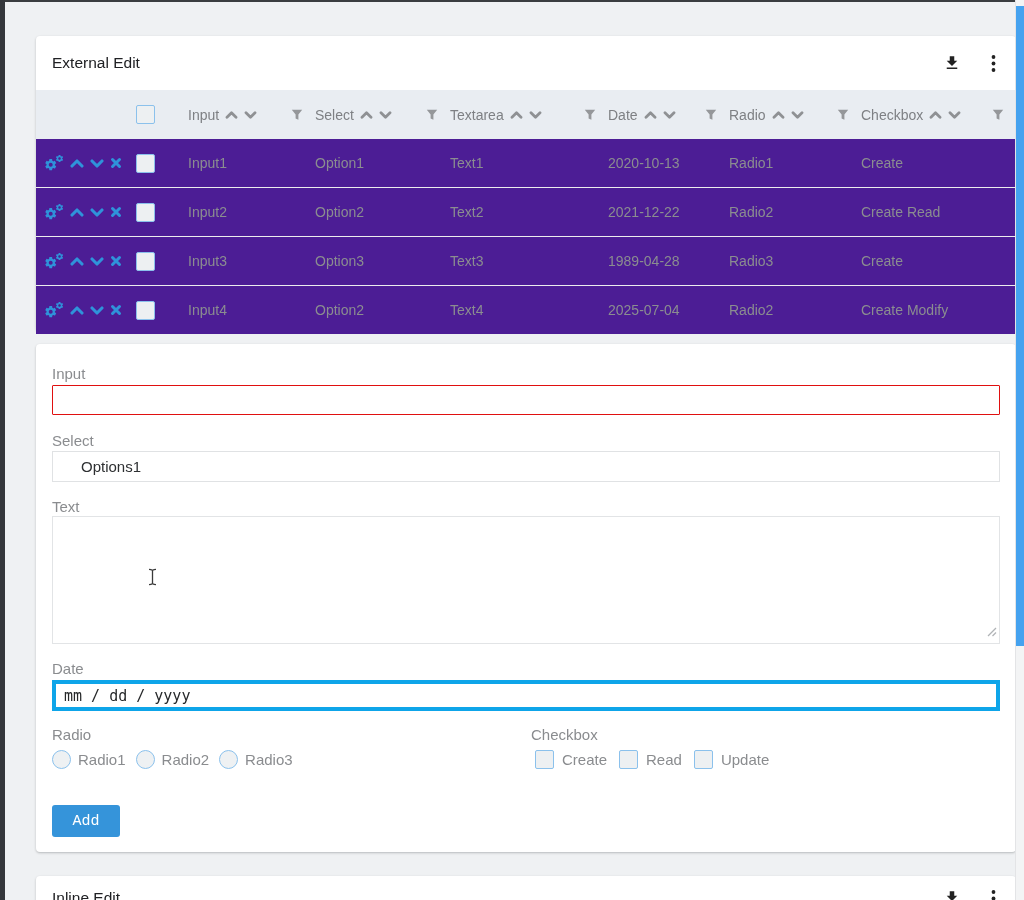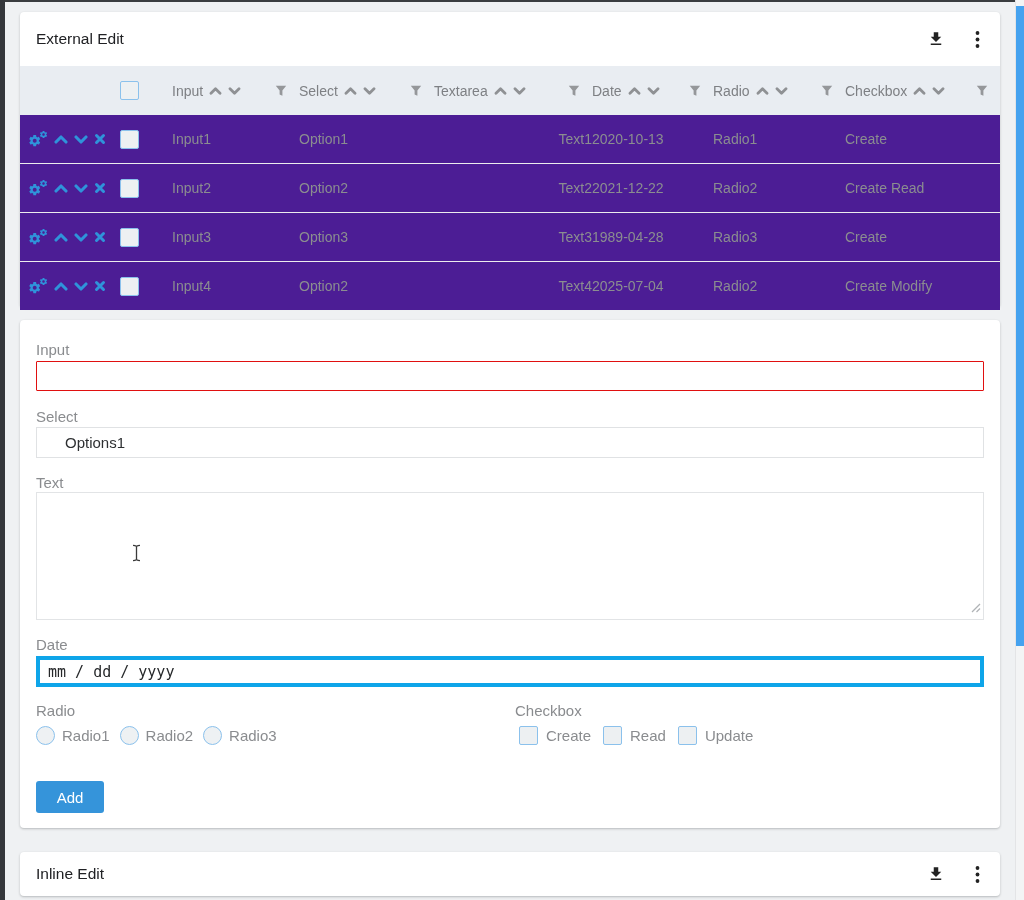--- a/index.html
+++ b/index.html
@@ -10,39 +10,39 @@
     -webkit-font-smoothing:antialiased;
   }
   
   .top-line{position:absolute;top:0;left:0;width:1024px;height:2px;background:#3a3d40;z-index:6;}
   .left-strip{position:absolute;left:0;top:0;width:5px;height:900px;background:#34373b;z-index:6;}
   .left-strip-blue{position:absolute;left:0;top:0;width:5px;height:617px;background:#3596dd;}
   .vscroll{position:absolute;right:0;top:0;width:9px;height:900px;background:#f3f4f5;border-left:1px solid #e3e4e6;box-sizing:border-box;z-index:6;}
   .vthumb{position:absolute;left:0;top:6px;width:8px;height:640px;background:#45a2ef;}
 
   
-  .card{position:absolute;left:20px;width:980px;background:#fff;border-radius:4px;
-        box-shadow:0 1px 2px rgba(60,64,67,.22),0 1px 3px rgba(60,64,67,.1);}
+  .card{position:absolute;left:36px;width:980px;background:#fff;border-radius:4px;
+        box-shadow:0 1px 2px rgba(60,64,67,.22),0 1px 3px rgba(60,64,67,.1);margin-top:24px;}
   #card-external{top:12px;height:295px;}
   #card-form{top:320px;height:508px;}
   #card-inline{top:852px;height:44px;}
 
   .card-header{display:flex;align-items:center;height:54px;padding:0 20px 0 16px;box-sizing:border-box;}
   #card-inline .card-header{height:44px;}
   .card-title{font-size:15.5px;color:#202124;}
   .header-icons{margin-left:auto;display:flex;align-items:center;gap:30px;}
   .icon-btn{display:flex;align-items:center;justify-content:center;cursor:pointer;background:none;border:none;padding:0;}
 
   
   .thead{display:flex;align-items:center;height:49px;background:#e9edf2;}
   .trow{display:flex;align-items:center;height:48px;border-bottom:1px solid #ececee;background:#4c1d95;}
   .trow.last{border-bottom:none;}
   .c-act{width:92px;display:flex;align-items:center;gap:6px;padding-left:8px;box-sizing:border-box;}
   .c-chk{width:60px;display:flex;align-items:center;padding-left:8px;box-sizing:border-box;}
-  .c-input{width:127px;}.c-select{width:135px;}.c-text{width:158px;text-align:right;}
+  .c-input{width:127px;}.c-select{width:135px;}.c-text{width:158px;}
   .c-date{width:121px;}.c-radio{width:132px;}.c-cbx{flex:1;}
   .hcell{display:flex;align-items:center;gap:6px;padding-right:12px;box-sizing:border-box;color:#7e8084;font-size:14px;}
   .hcell .funnel{margin-left:auto;}
   .dcell{font-size:14px;color:#8b8d90;}
   .sicon{display:flex;align-items:center;}
   .ricon{display:flex;align-items:center;cursor:pointer;}
   .chk{width:19px;height:19px;background:#edf0f2;border:1px solid #8bc1ec;border-radius:2px;box-sizing:border-box;cursor:pointer;}
 
   
   .f-label{position:absolute;left:16px;font-size:15px;color:#8a8c8f;}
@@ -57,21 +57,21 @@
   .cursor-ibeam{position:absolute;left:95px;top:51px;}
   .datebox{position:absolute;left:16px;top:336px;width:948px;height:31px;box-sizing:border-box;
            border:4px solid #0ea5e9;display:flex;align-items:center;padding-left:8px;
            font-family:"DejaVu Sans Mono",monospace;font-size:15px;color:#26282a;cursor:text;background:#fff;}
   .radio-group{position:absolute;left:16px;top:406px;display:flex;align-items:center;gap:10px;}
   .radio-item{display:flex;align-items:center;gap:7px;color:#8a8c8f;font-size:15px;}
   .radio{width:19px;height:19px;border-radius:50%;background:#eef1f3;border:1px solid #8bc1ec;box-sizing:border-box;cursor:pointer;}
   .cbx-group{position:absolute;left:499px;top:406px;display:flex;align-items:center;gap:12px;}
   .cbx-item{display:flex;align-items:center;gap:8px;color:#8a8c8f;font-size:15px;}
   .btn-add{position:absolute;left:16px;top:461px;width:68px;height:32px;background:#3594da;color:#fff;
-           border:none;border-radius:3px;font-size:15px;cursor:pointer;font-family:Liberation Sans, sans-serif;}
+           border:none;border-radius:3px;font-size:15px;cursor:pointer;font-family:Liberation Mono, monospace;}
 </style>
 </head>
 <body>
 
 <div class="top-line"></div>
 <div class="left-strip"></div>
 <div class="left-strip-blue"></div>
 <div class="vscroll">
   <div class="vthumb"></div>
 </div>

